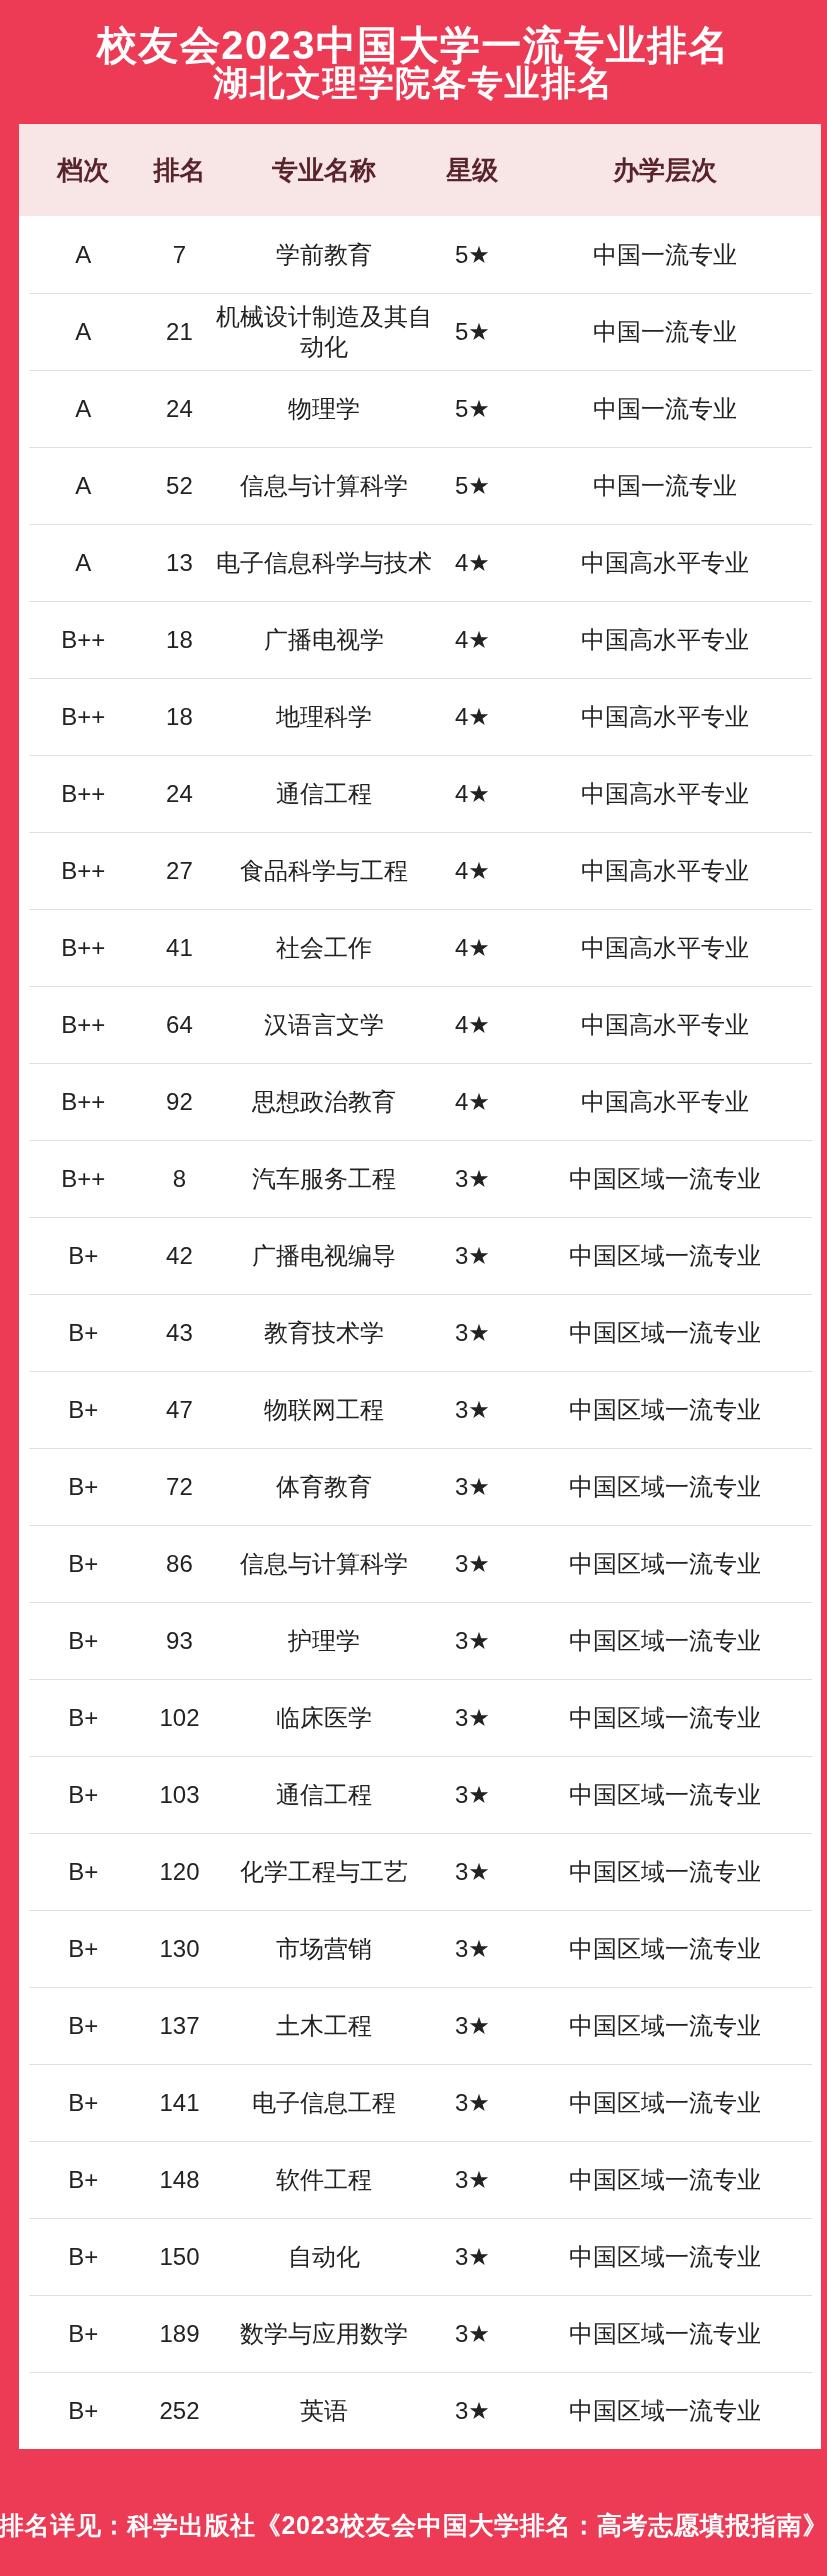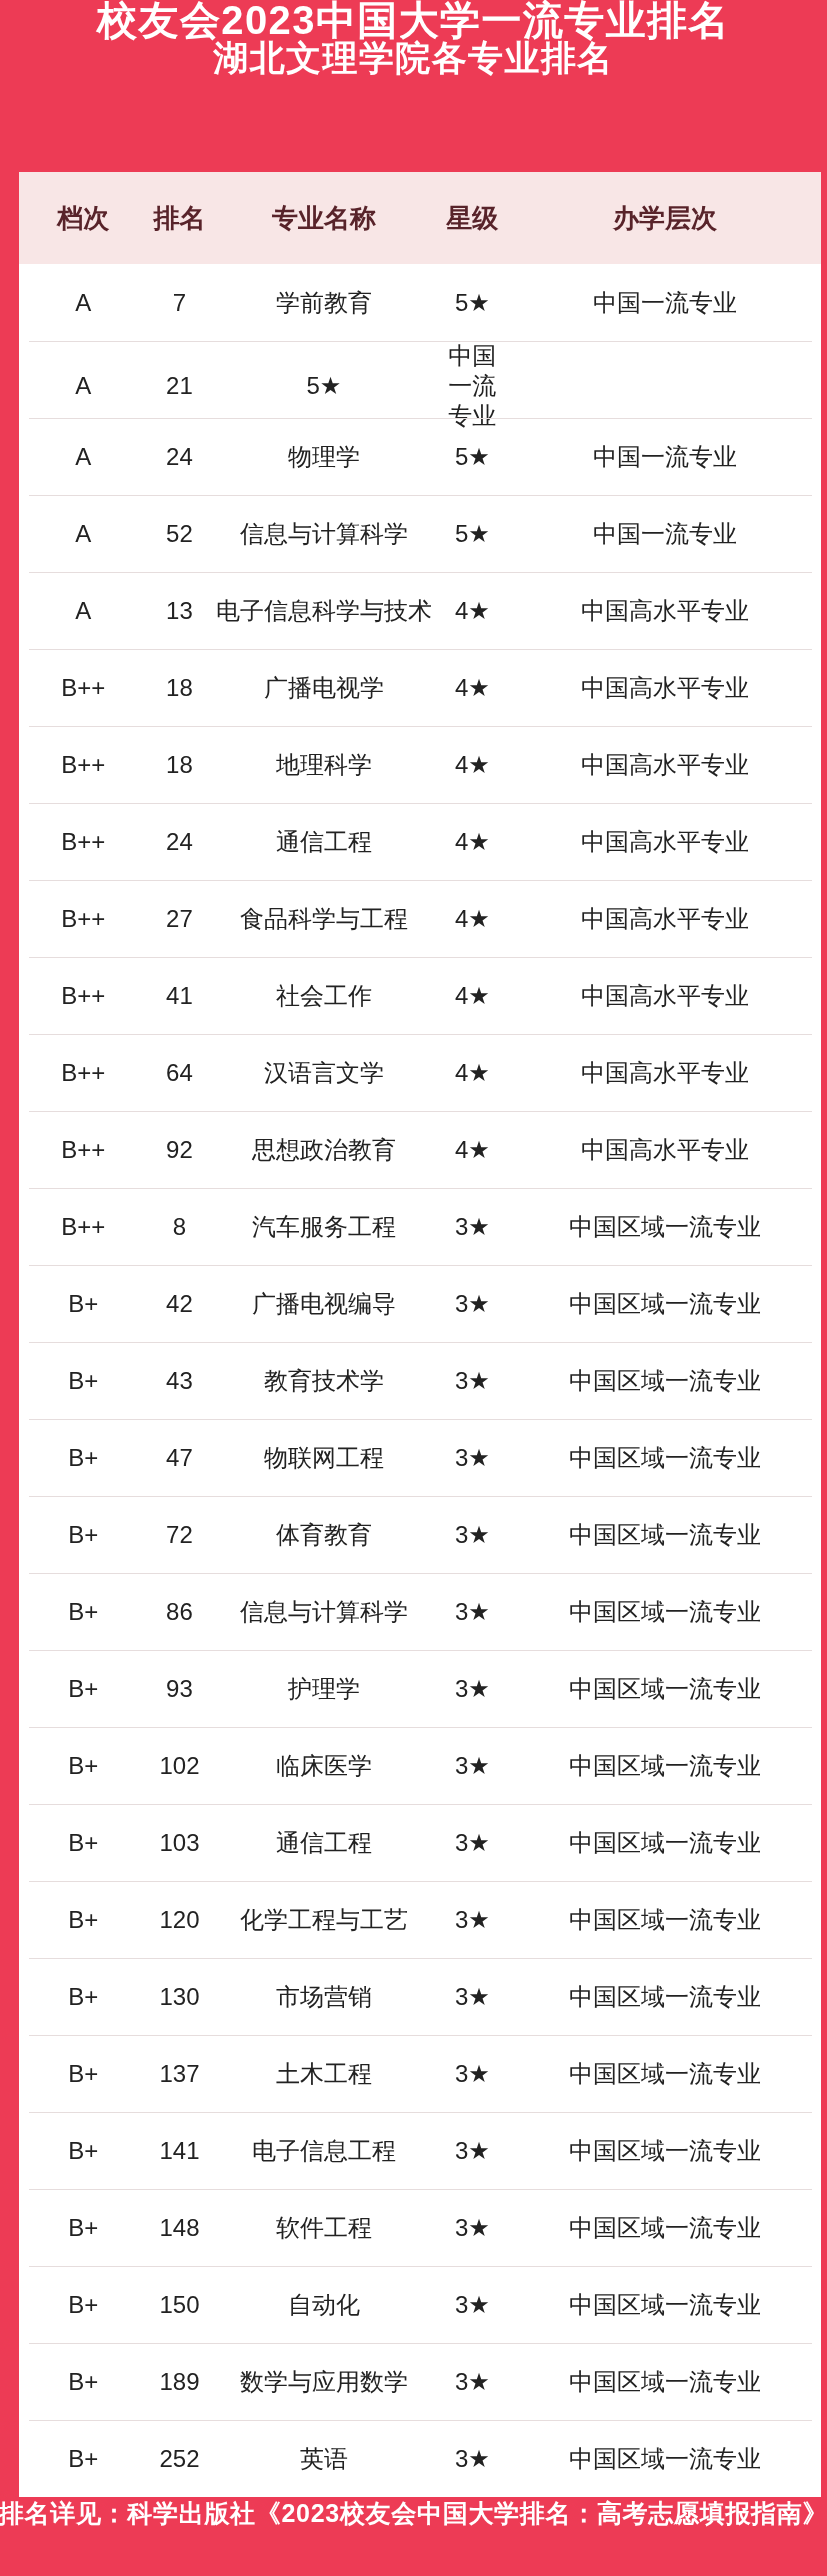--- a/index.html
+++ b/index.html
@@ -6,25 +6,25 @@
   body {
     width: 827px;
     height: 2576px;
     background: #ed3b55;
     font-family: "Liberation Sans", sans-serif;
     position: relative;
     overflow: hidden;
   }
   
   .banner {
-    height: 172px;
+    height: 124px;
     display: flex;
     flex-direction: column;
     align-items: center;
-    justify-content: flex-start;
+    justify-content: center;
     color: #ffffff;
   }
   .banner .t1 {
     font-size: 40px;
     font-weight: 700;
     letter-spacing: 1.4px;
     line-height: 1;
     white-space: nowrap;
   }
   .banner .t2 {
@@ -72,21 +72,21 @@
   }
   .cell {
     padding: 0 4.2px;
     line-height: 1.25;
     word-break: break-all;
   }
   
   .footer {
     height: 93px;
     display: flex;
-    align-items: flex-start;
+    align-items: flex-end;
     justify-content: center;
     color: #ffffff;
     font-size: 25px;
     font-weight: 700;
     letter-spacing: 0.7px;
     white-space: nowrap;
   }
 </style>
 </head>
 <body>
@@ -108,20 +108,21 @@
       <div class="row">
         <div class="cell">A</div>
         <div class="cell">7</div>
         <div class="cell">学前教育</div>
         <div class="cell">5★</div>
         <div class="cell">中国一流专业</div>
       </div>
       <div class="row">
         <div class="cell">A</div>
         <div class="cell">21</div>
+        <div class="cell">机械设计制造及其自动化</div>
         <div class="cell">5★</div>
         <div class="cell">中国一流专业</div>
       </div>
       <div class="row">
         <div class="cell">A</div>
         <div class="cell">24</div>
         <div class="cell">物理学</div>
         <div class="cell">5★</div>
         <div class="cell">中国一流专业</div>
       </div>

